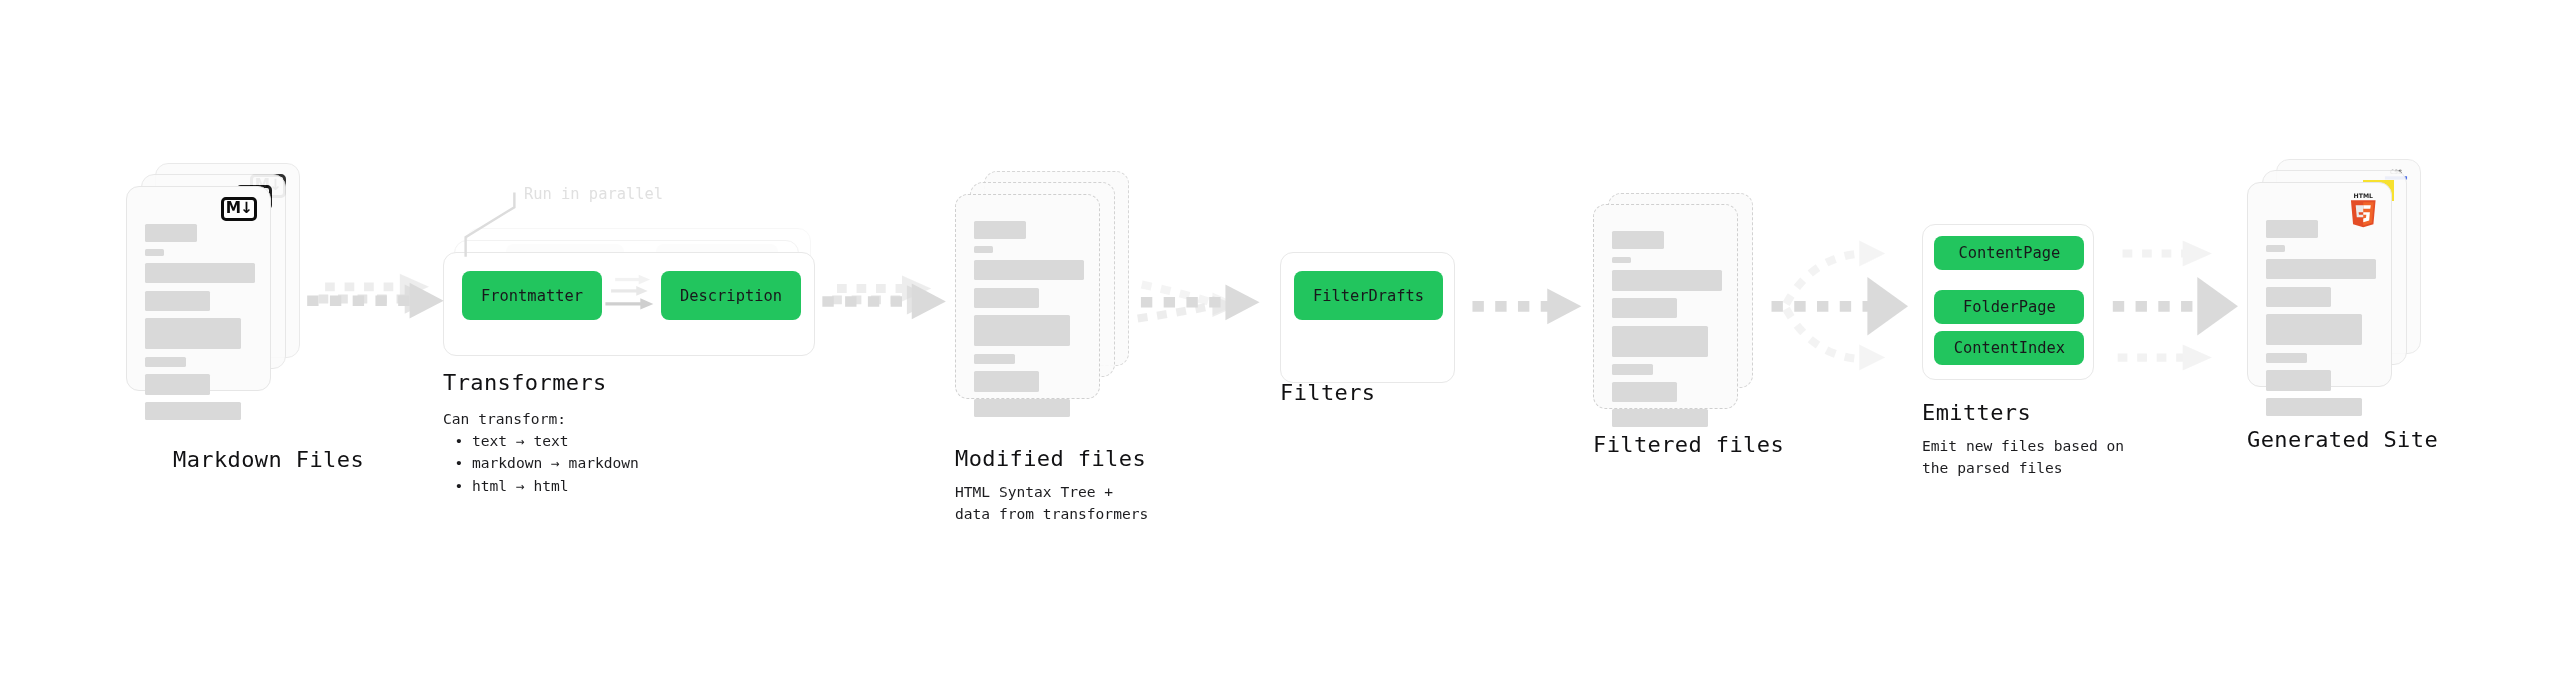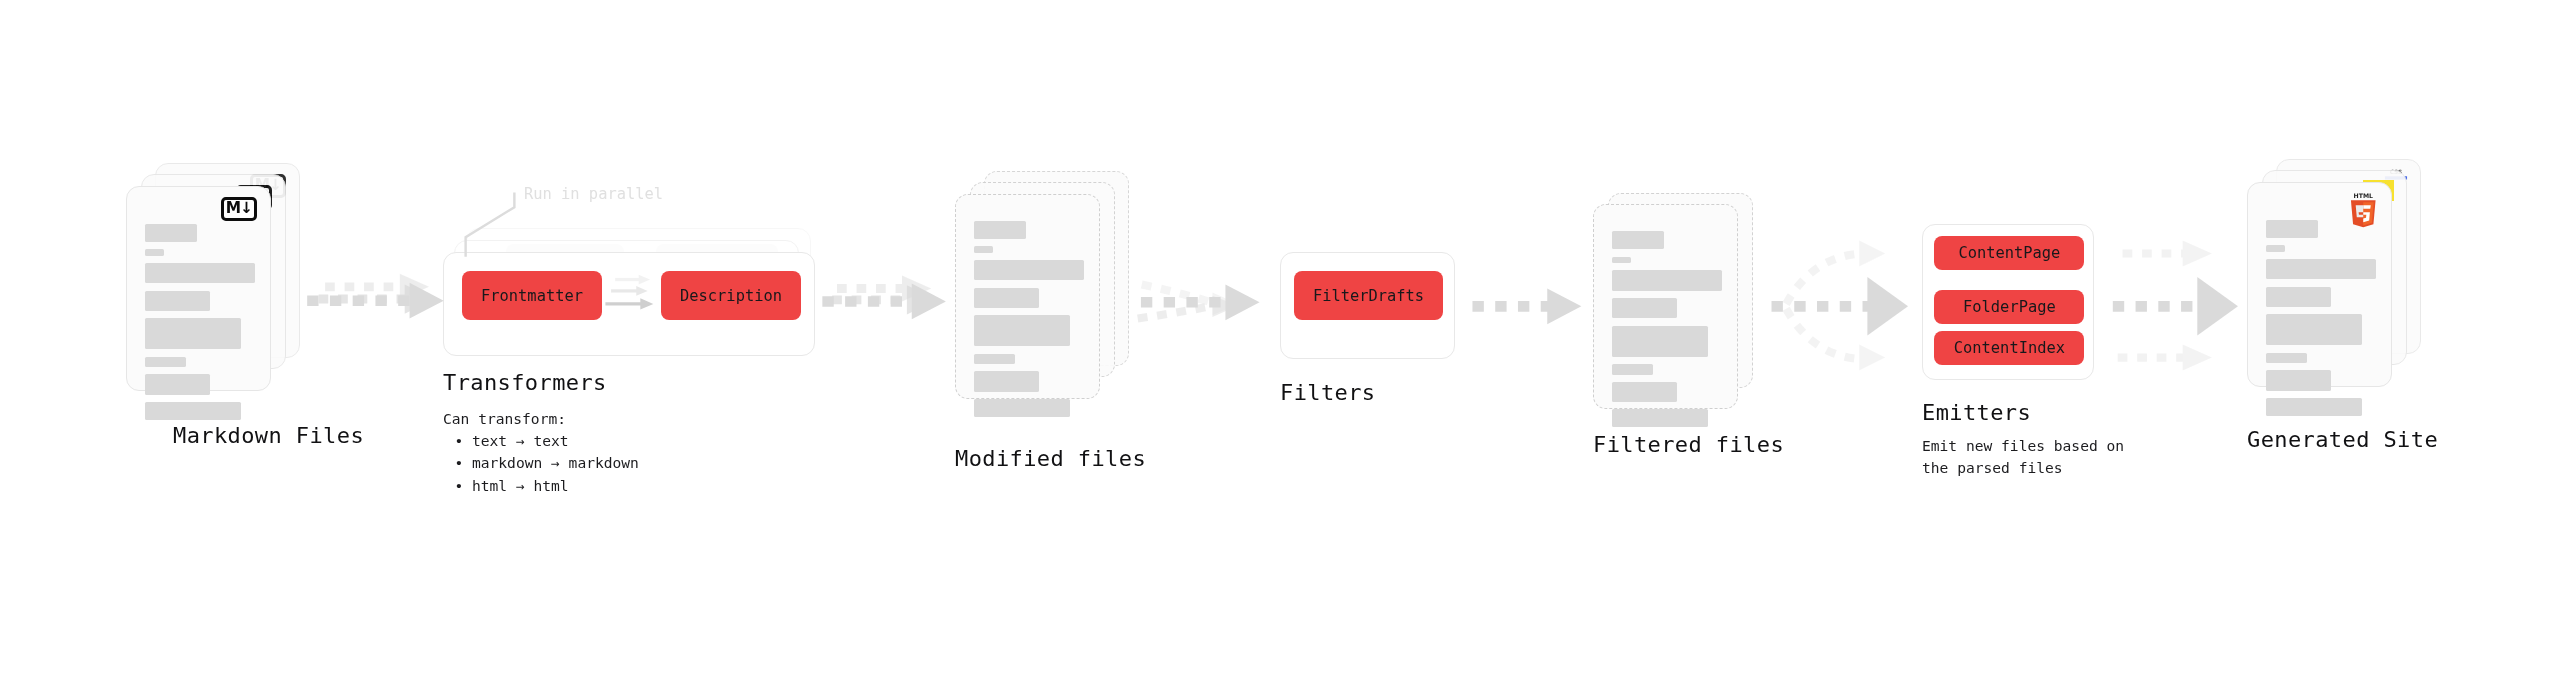--- a/index.html
+++ b/index.html
@@ -92,21 +92,21 @@
   
   .groupbox {
     position: absolute;
     border: 1.6px solid #e8e8e8;
     border-radius: 13px;
     background: #ffffff;
     box-sizing: border-box;
   }
   .chip {
     position: absolute;
-    background: #ef4444;
+    background: #22c55e;
     border-radius: 8.1px;
     display: flex;
     align-items: center;
     justify-content: center;
     color: #18181b;
     font-size: 15.4px;
     white-space: nowrap;
     box-sizing: border-box;
   }
 
@@ -182,21 +182,21 @@
           <div class="bar" style="width:18.7px;  height:6.5px;"></div>
           <div class="bar" style="width:110px; height:20.3px;"></div>
           <div class="bar" style="width:65px;  height:20.3px;"></div>
           <div class="bar" style="width:96px; height:31px;"></div>
           <div class="bar" style="width:41px;  height:10.6px;"></div>
           <div class="bar" style="width:65px;  height:20.3px;"></div>
           <div class="bar" style="width:96px; height:18px;"></div>
         </div>
       </div>
     </div>
-    <div class="title" style="left:0px; top:260px;padding-left:47px;">Markdown Files</div>
+    <div class="title" style="left:0px; top:284px;padding-left:47px;">Markdown Files</div>
   </div>
 
   <div class="node" style="left:443px; top:187px;">
     <div style="position:relative; width:390px; height:179px;">
 
       <div class="groupbox" style="left:23px; top:41px; width:345px; height:93px; opacity:.30;">
         <div class="chip" style="left:39px; top:14.6px; width:118px; height:47px; background:#ececec; color:transparent;">Frontmatter</div>
         <div class="chip" style="left:189px; top:14.6px; width:122px; height:47px; background:#ececec; color:transparent;">Description</div>
       </div>
 
@@ -230,24 +230,26 @@
           <div class="bar" style="width:110px; height:20.3px;"></div>
           <div class="bar" style="width:65px;  height:20.3px;"></div>
           <div class="bar" style="width:96px; height:31px;"></div>
           <div class="bar" style="width:41px;  height:10.6px;"></div>
           <div class="bar" style="width:65px;  height:20.3px;"></div>
           <div class="bar" style="width:96px; height:18px;"></div>
         </div>
       </div>
     </div>
     <div class="title" style="left:0px; top:275px;">Modified files</div>
+    <div class="subtitle" style="left:0px; top:310px;">HTML Syntax Tree +
+data from transformers</div>
   </div>
 
   <div class="node" style="left:1280px; top:252px;">
-    <div class="groupbox" style="left:0px; top:0px; width:175px; height:107px; position:relative;">
+    <div class="groupbox" style="left:0px; top:0px; width:175px; height:131px; position:relative;">
       <div class="chip" style="left:13px; top:18px; width:149px; height:49px;">FilterDrafts</div>
     </div>
     <div class="title" style="left:0px; top:128px;">Filters</div>
   </div>
 
   <div class="node" style="left:1593px; top:193px;">
     <div class="stack" style="width:175px;height:260px;">
       <div class="card dashed back1" style="left:14.6px; top:0px;  width:145px; height:195px;"></div>
       <div class="card dashed" style="left:0px;  top:11.4px; width:145px; height:205px;">
         <div class="card-body" style="top:26px;">

